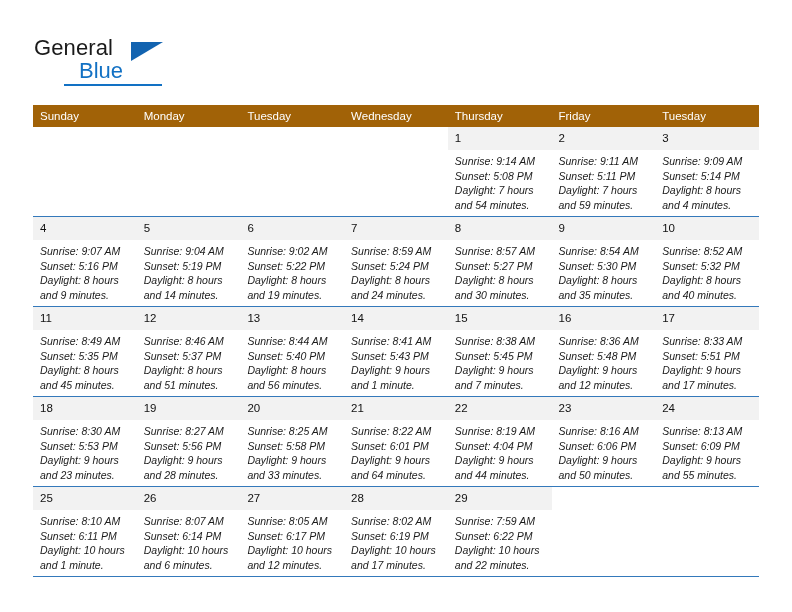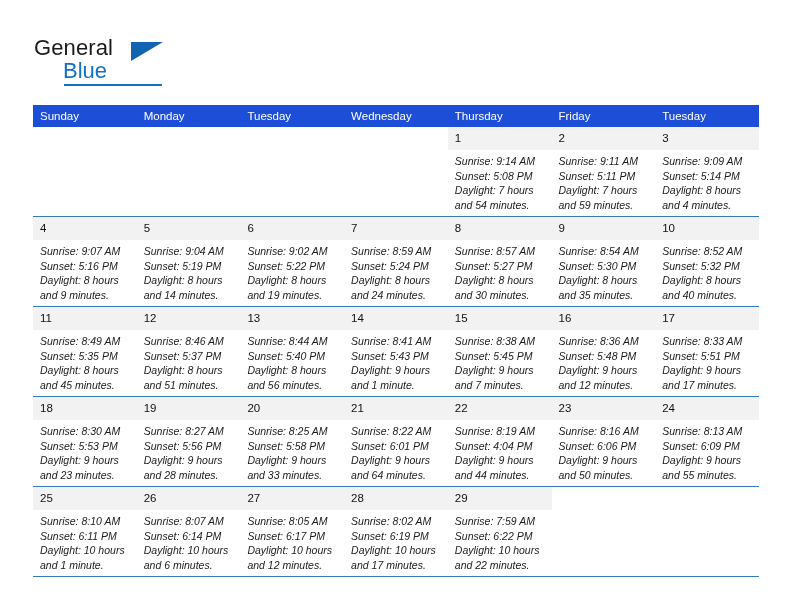--- a/index.html
+++ b/index.html
@@ -49,21 +49,21 @@
     position: absolute;
     left: 98px;
     top: 12px;
     width: 0;
     height: 0;
     border-left: 32px solid #1263b0;
     border-bottom: 19px solid transparent;
   }
   .brand-blue {
     position: absolute;
-    left: 30px;
+    left: 46px;
     top: 28px;
     font-size: 22px;
     color: #1271c4;
     font-family: "Liberation Sans", sans-serif;
   }
   .brand-underline {
     position: absolute;
     left: 31px;
     top: 54px;
     width: 98px;
@@ -97,21 +97,21 @@
     left: 33px;
     top: 105px;
     width: 726px;
   }
   .cal-table {
     width: 100%;
     border-collapse: collapse;
     table-layout: fixed;
   }
   .cal-table th {
-    background: #1d4ed8;
+    background: #a16207;
     color: #ffffff;
     font-size: 11.5px;
     font-weight: normal;
     text-align: left;
     padding: 5px 0 5px 7px;
     height: 12px;
     border: none;
   }
   .cal-table td {
     vertical-align: top;

